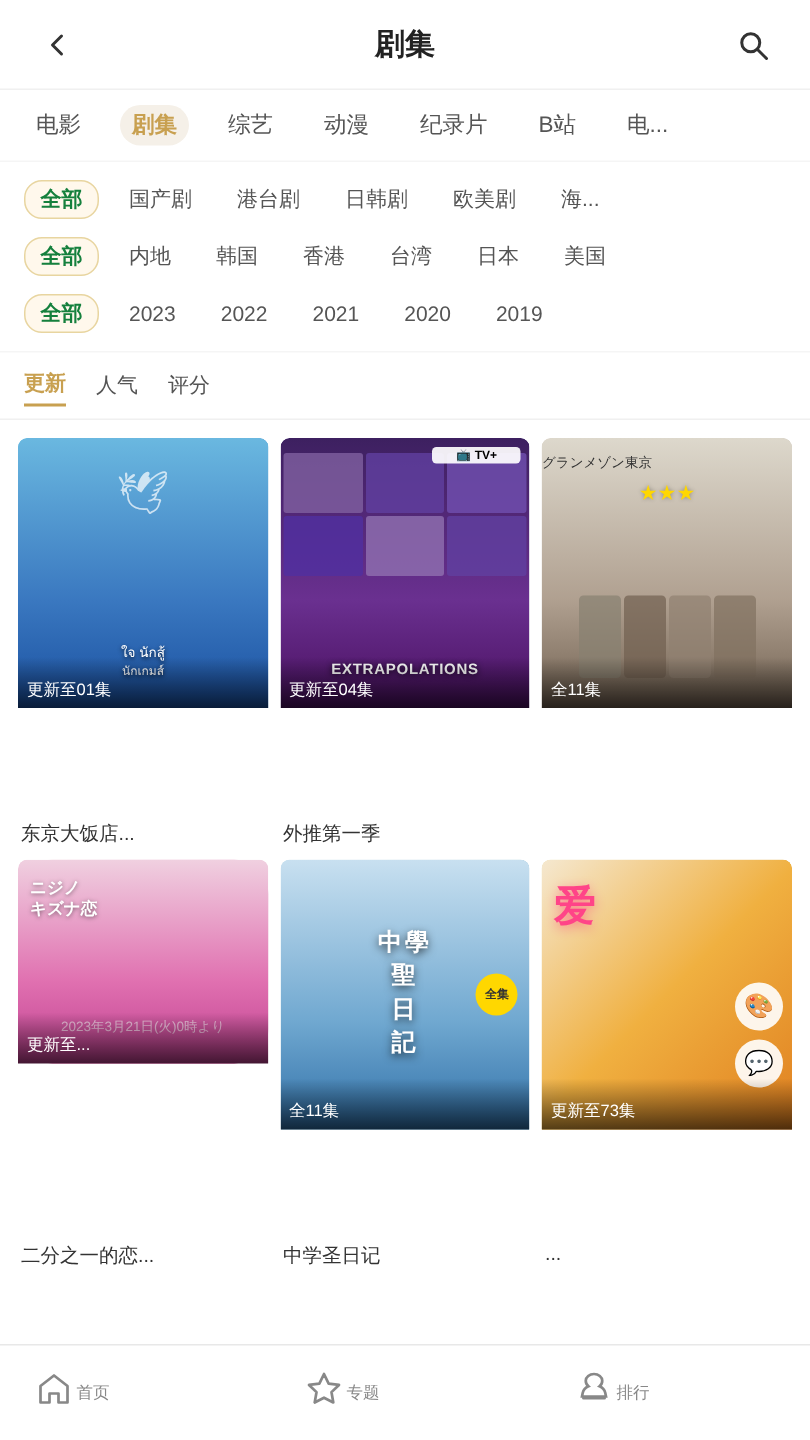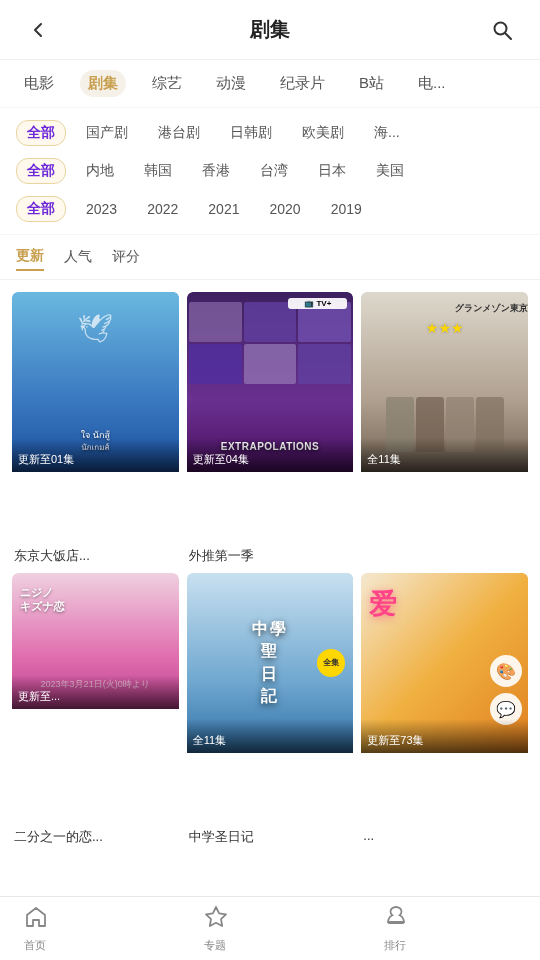--- a/index.html
+++ b/index.html
@@ -80,21 +80,21 @@
     .filter-item {
       font-size: 14px;
       color: #555;
       white-space: nowrap;
       cursor: pointer;
       padding: 3px 10px;
       border-radius: 12px;
     }
     .filter-item.active {
       background: #fff8ec;
-      color: #6d28d9;
+      color: #15803d;
       border: 1px solid #e8d5a0;
       font-weight: 600;
     }
 
     
     .sort-section {
       padding: 8px 16px;
       border-bottom: 1px solid #f0f0f0;
     }
     .sort-row {
@@ -198,21 +198,22 @@
       width: 540px;
       height: 64px;
       background: #fff;
       border-top: 1px solid #e8e8e8;
       display: flex;
       align-items: center;
       justify-content: space-around;
     }
     .nav-item {
       display: flex;
-      flex-direction: column;
+      flex-direction: row;
+      align-items: center;
       gap: 3px;
       cursor: pointer;
       flex: 1;
       margin-left: 24px;
     }
     .nav-icon {
       font-size: 22px;
       color: #888;
     }
     .nav-label {
@@ -341,21 +342,21 @@
     </div>
     <div class="card-title">外推第一季</div>
   </div>
 
   <div class="card">
     <div class="card-poster">
       <div class="card-poster-bg poster-3" style="height:180px; position:relative;">
         <div class="poster-inner">
           <div style="position:absolute;top:0;left:0;right:0;bottom:0;background:linear-gradient(180deg,#ddd8cc 0%,#b0a090 60%,#706050 100%);"></div>
 
-          <div style="position:absolute;top:10px;left:0;right:0;text-align:right;color:#333;font-size:9px;font-weight:700;">グランメゾン東京</div>
+          <div style="position:absolute;top:10px;left:0;right:0;text-align:left;color:#333;font-size:9px;font-weight:400;">グランメゾン東京</div>
 
           <div style="position:absolute;top:28px;left:50%;transform:translateX(-50%);color:#ffd700;font-size:14px;text-shadow:0 0 3px rgba(0,0,0,0.3);">★★★</div>
 
           <div style="position:absolute;bottom:20px;left:0;right:0;display:flex;justify-content:center;gap:2px;">
             <div style="width:28px;height:55px;background:#888070;border-radius:3px;opacity:0.7;"></div>
             <div style="width:28px;height:55px;background:#706050;border-radius:3px;opacity:0.7;"></div>
             <div style="width:28px;height:55px;background:#908070;border-radius:3px;opacity:0.7;"></div>
             <div style="width:28px;height:55px;background:#807060;border-radius:3px;opacity:0.7;"></div>
           </div>
         </div>

